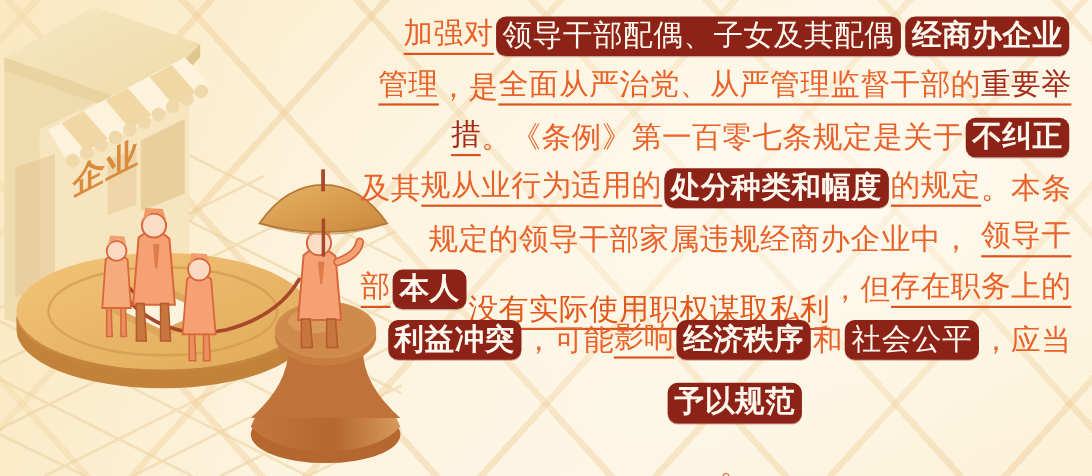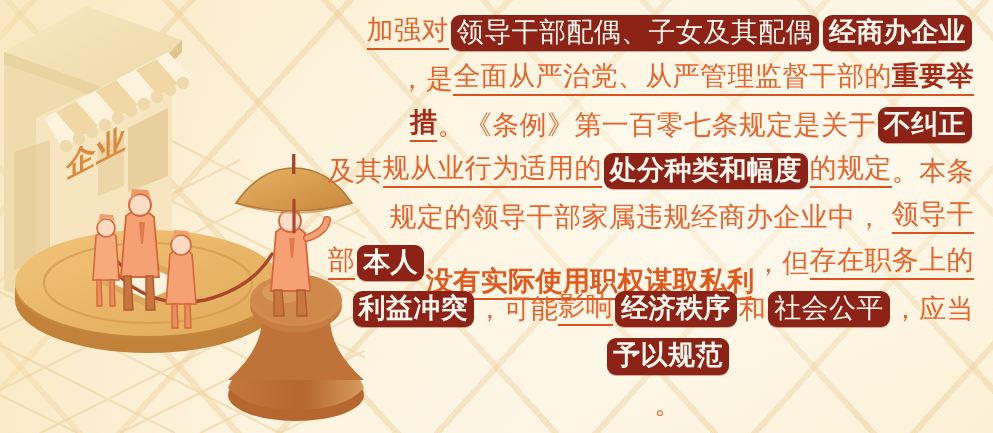--- a/index.html
+++ b/index.html
@@ -48,28 +48,28 @@
     font-size:27px;letter-spacing:.4px;
     color:#e8622a;
     display:flex;align-items:center;justify-content:flex-end;
   }
   .line.left{justify-content:flex-start;flex-direction:column;}
   .seg{display:inline-block;}
   .u{
     border-bottom:2.6px solid #d9541f;
     padding-bottom:3px;line-height:1.05;
   }
-  .bold{font-weight:bold;color:#a52a17;}
+  .bold{font-weight:normal;color:#a52a17;}
   .bold.or{color:#e2571c;margin-top:41px;}
   .badge{
     display:inline-block;
     background:#8c2316;color:#fff8ef;
     border-radius:9px;
     padding:1px 6px 3px 6px;
-    margin:6px 2px;
+    margin:16px 2px;
     line-height:1.22;
     font-weight:bold;
     box-shadow:0 1px 0 rgba(120,30,18,.35);
   }
   .badge.reg{font-weight:normal;}
   .sp{display:inline-block;width:9px;}
 </style>
 </head>
 <body>
 
@@ -254,20 +254,21 @@
 
   <div class="textwrap">
 
     <div class="line">
       <span class="seg u">加强对</span>
       <span class="badge reg">领导干部配偶、子女及其配偶</span>
       <span class="badge">经商办企业</span>
     </div>
 
     <div class="line">
+      <span class="seg u">管理</span>
       <span class="seg">，是</span>
       <span class="seg u">全面从严治党、从严管理监督干部的</span>
       <span class="seg u bold">重要举</span>
     </div>
 
     <div class="line">
       <span class="seg u bold">措</span>
       <span class="seg">。《条例》第一百零七条规定是关于</span>
       <span class="badge">不纠正</span>
     </div>

